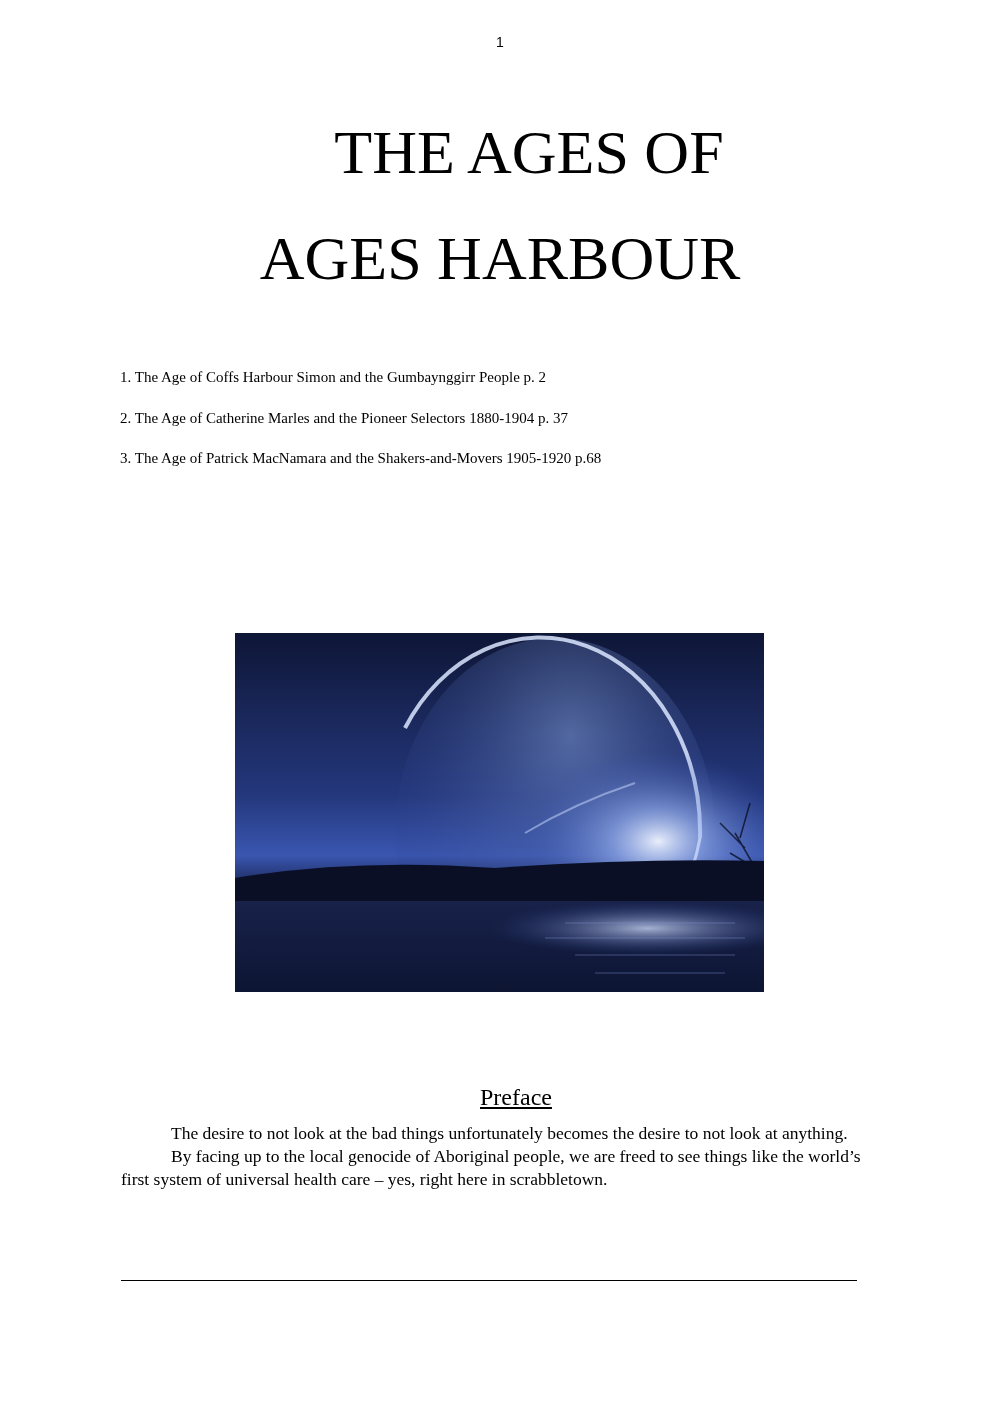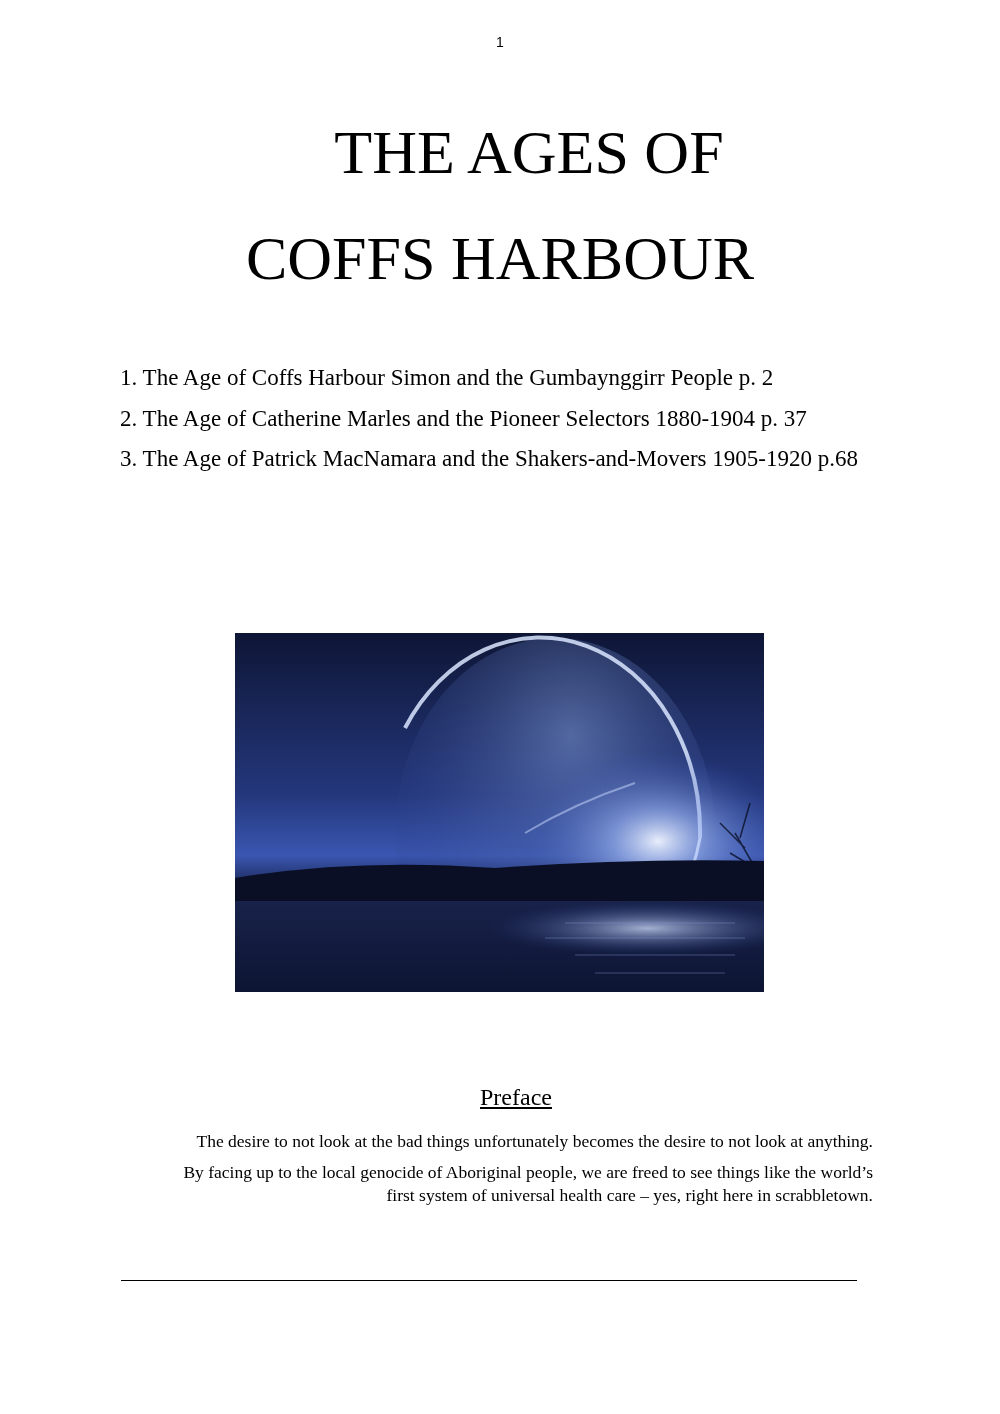--- a/index.html
+++ b/index.html
@@ -2,35 +2,35 @@
 <html><head>
 <meta charset="utf-8">
 <style>
   html, body { margin: 0; padding: 0; background: #ffffff; }
   body { width: 1000px; height: 1414px; position: relative; overflow: hidden; color: #000; font-family: "Liberation Serif", serif; }
   .page-number { position: absolute; top: 34px; left: 0; width: 1000px; text-align: center; font-family: "Liberation Sans", sans-serif; font-size: 14px; }
   .title { position: absolute; left: 0; width: 1000px; text-align: center; font-size: 62px; line-height: 1; margin: 0; font-weight: normal; }
   .title.l1 { top: 121px; padding-left: 29px; }
   .title.l2 { top: 227px; }
   .toc { position: absolute; top: 364px; left: 120px; width: 800px; margin: 0; padding: 0; list-style: none; }
-  .toc li { font-size: 23px; height: 40.5px; line-height: 27px; white-space: nowrap; }
+  .toc li { font-size: 15px; height: 40.5px; line-height: 27px; white-space: nowrap; }
   .hero { position: absolute; left: 235px; top: 633px; width: 529px; height: 359px; overflow: hidden; }
   .hero svg { display: block; }
   .preface-heading { position: absolute; top: 1068px; left: 0; width: 1000px; text-align: center; font-size: 24px; text-decoration: underline; margin: 16px; font-weight: normal; }
   .preface-body { position: absolute; top: 1122px; left: 121px; width: 760px; font-size: 17.5px; line-height: 23px; }
-  .preface-body p { margin: 8px; text-indent: 50px; text-align: right; }
+  .preface-body p { margin: 0; text-indent: 50px; }
   .rule { position: absolute; top: 1280px; left: 121px; width: 736px; border-top: 1px solid #000; }
 </style>
 </head>
 <body>
 
 <div class="page-number">1</div>
 
 <h1 class="title l1">THE AGES OF</h1>
-<h1 class="title l2">COFFS HARBOUR</h1>
+<h1 class="title l2">AGES HARBOUR</h1>
 
 <ul class="toc">
   <li>1. The Age of Coffs Harbour Simon and the Gumbaynggirr People  p. 2</li>
   <li>2. The Age of Catherine Marles and the Pioneer Selectors 1880-1904  p. 37</li>
   <li>3. The Age of Patrick MacNamara and the Shakers-and-Movers 1905-1920 p.68</li>
 </ul>
 
 <div class="hero">
   <svg width="529" height="359" viewBox="0 0 529 359" xmlns="http://www.w3.org/2000/svg">
     <defs>

